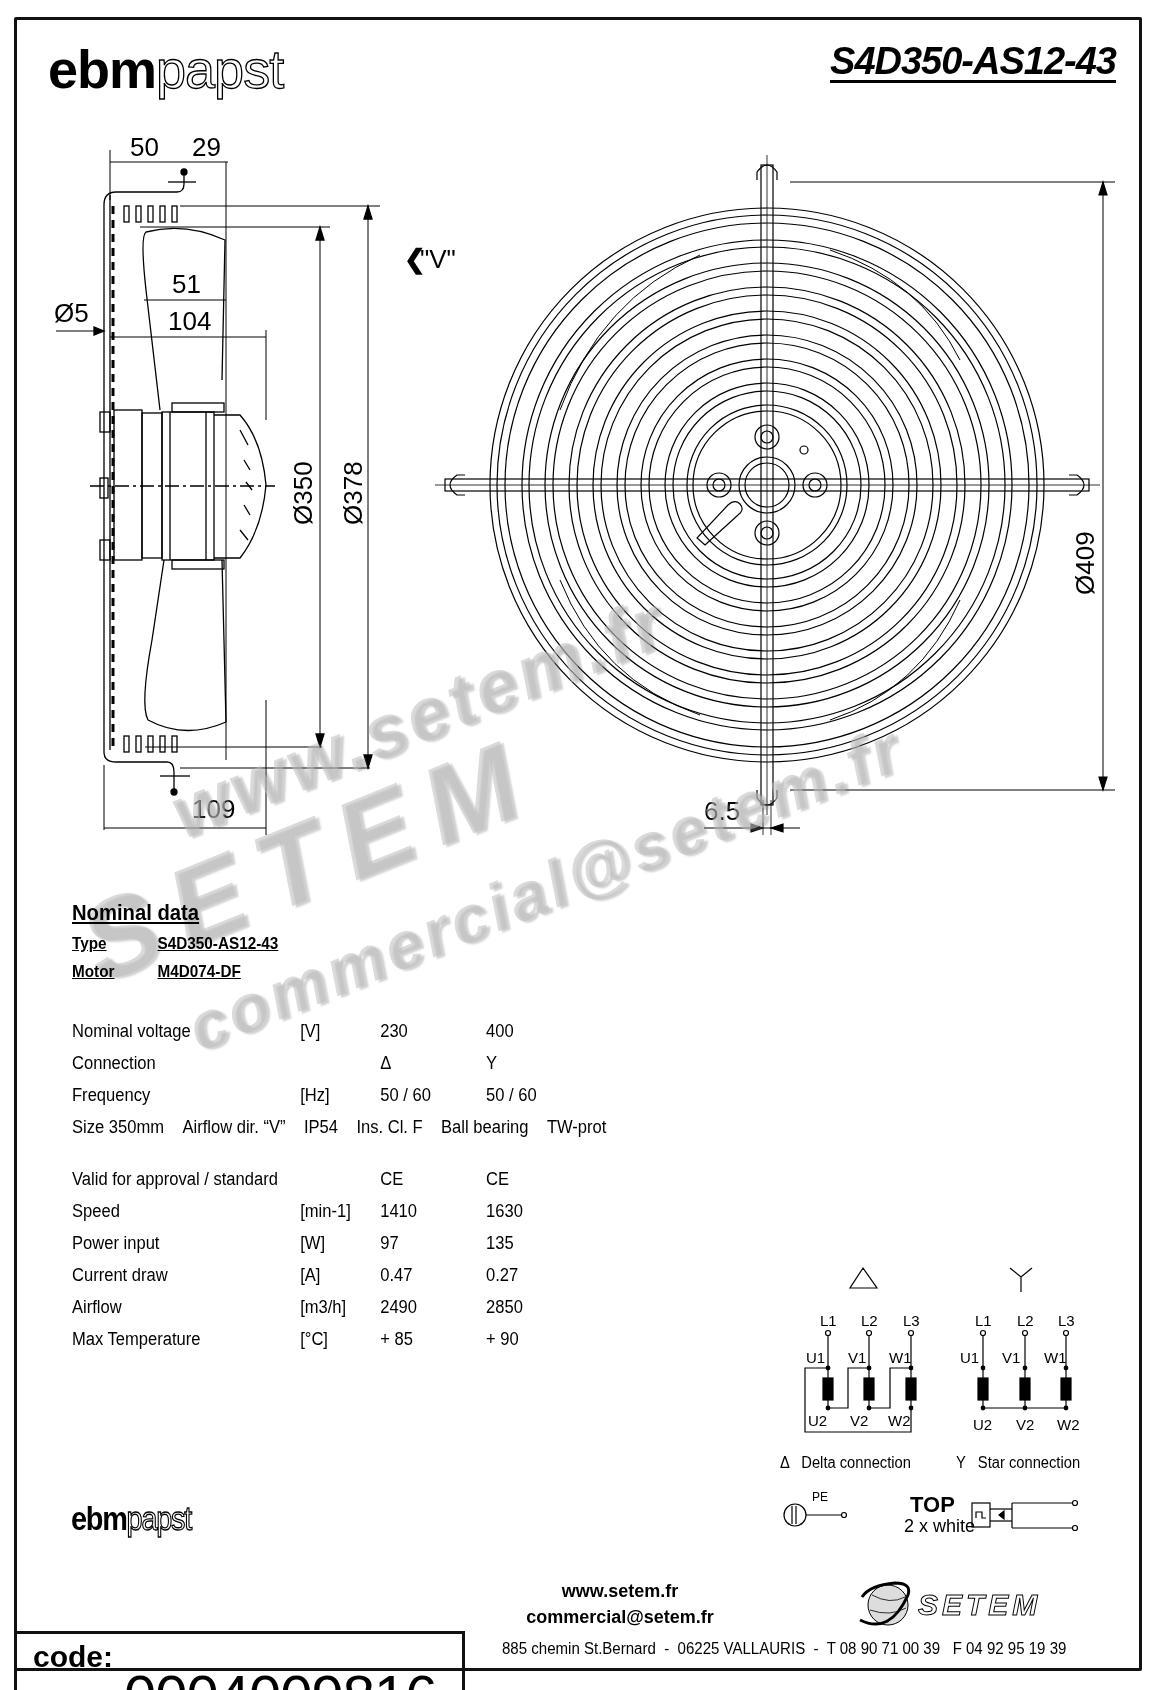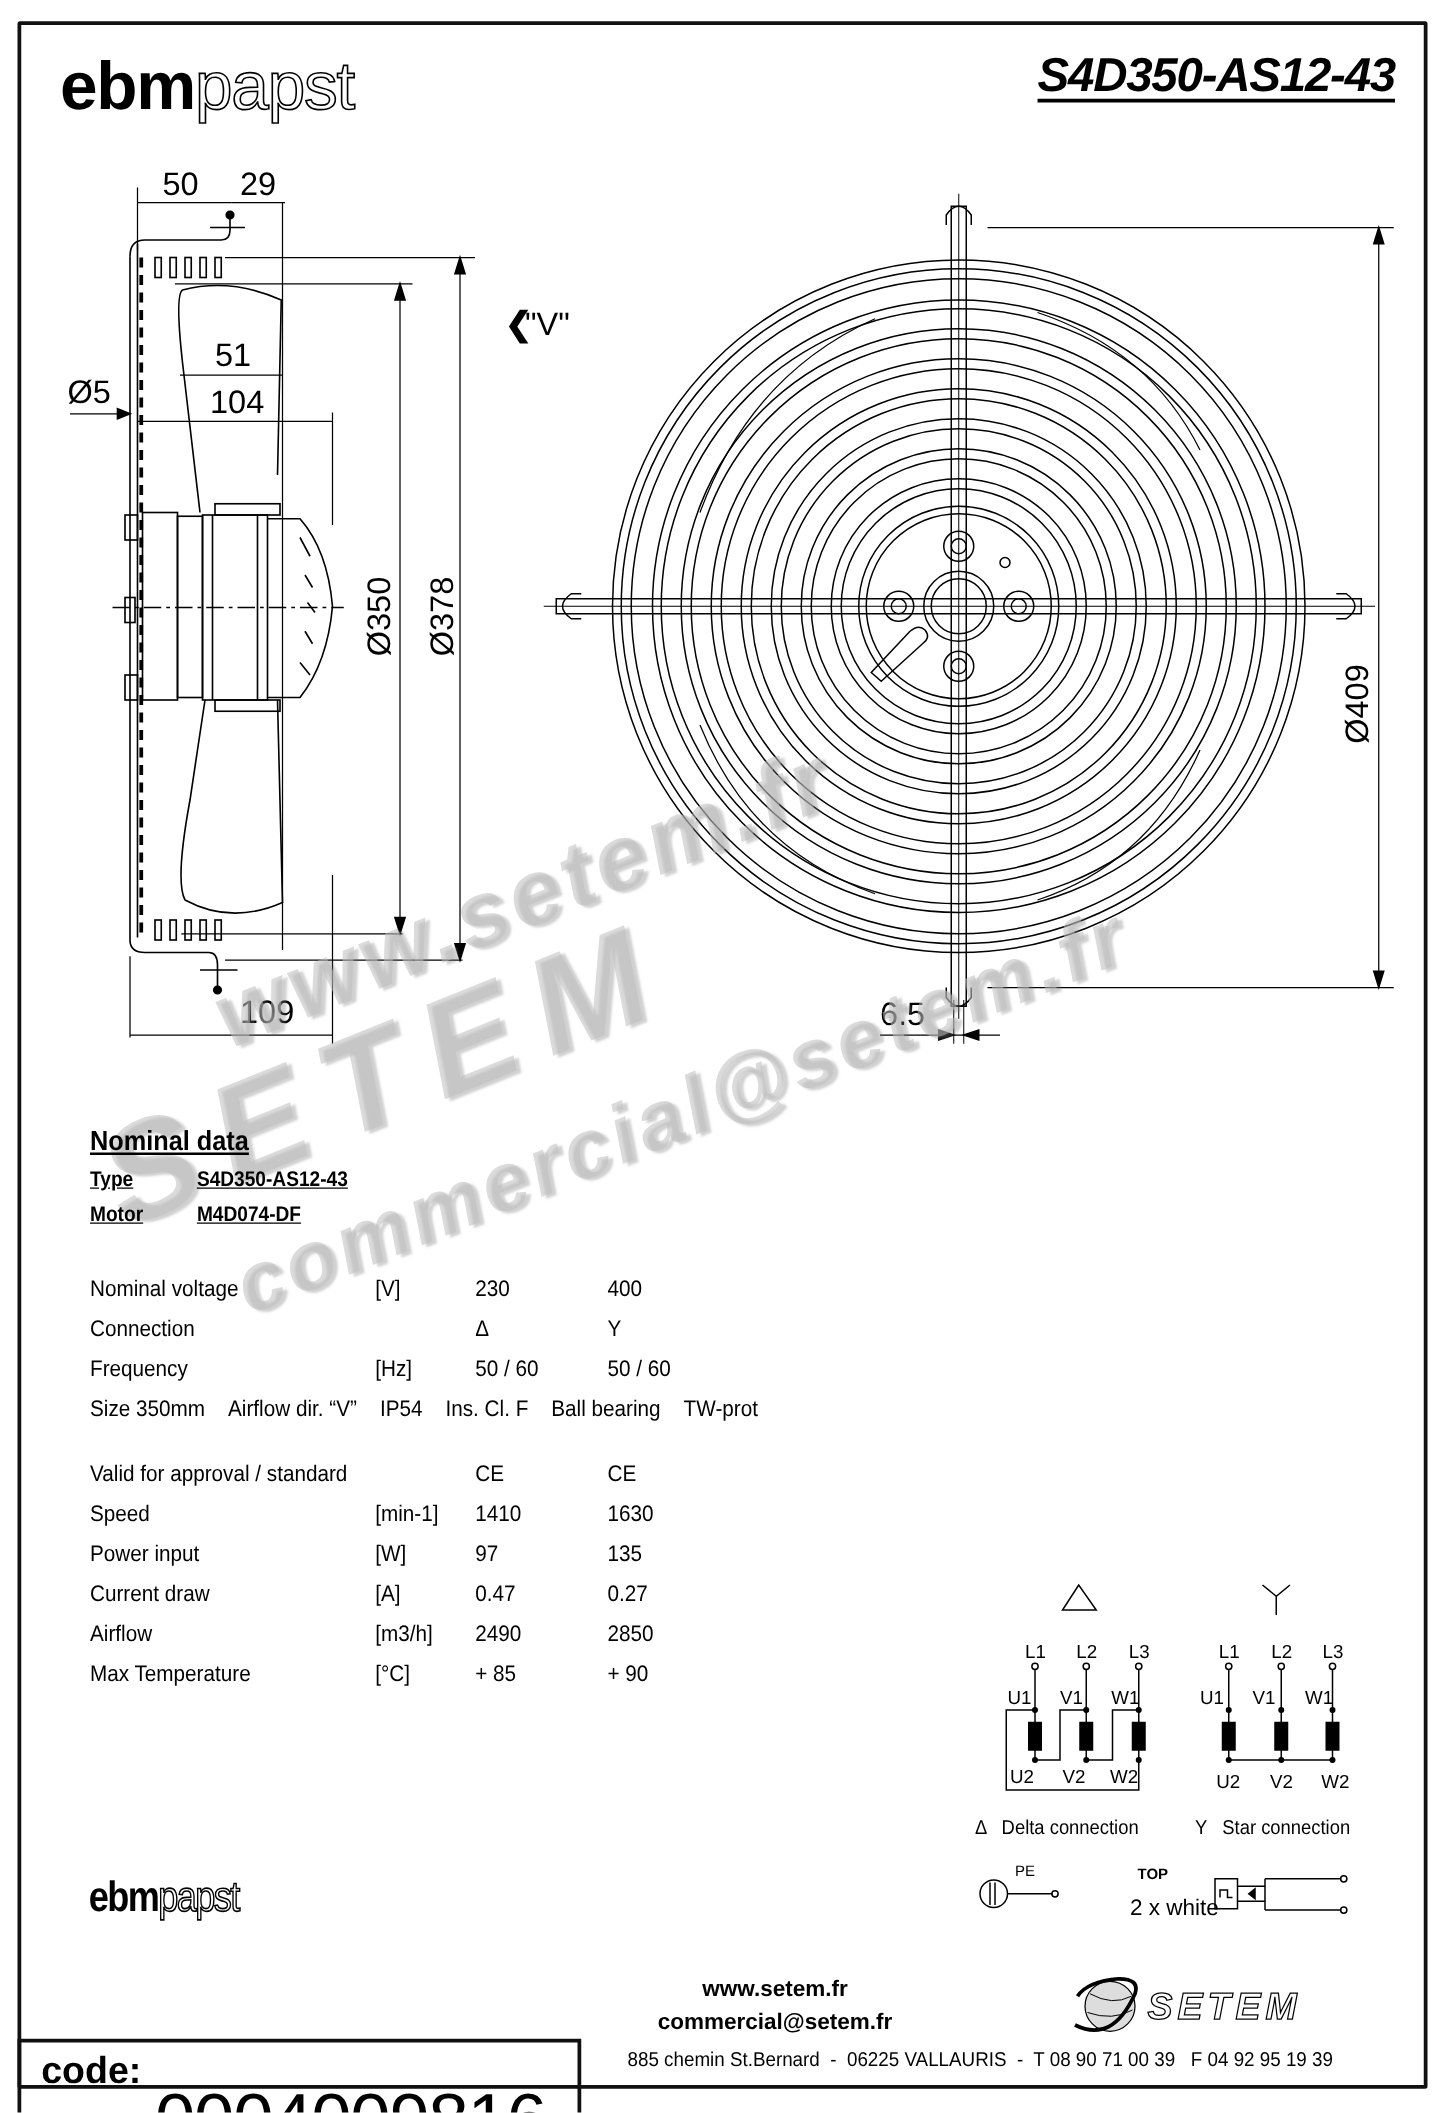--- a/index.html
+++ b/index.html
@@ -363,21 +363,21 @@
   <rect x="192" y="13" width="18" height="24"></rect>
   <path d="M196 28 L196 22 L202 22 L202 28 L206 28"></path>
   <line x1="210" y1="19" x2="232" y2="19"></line>
     <line x1="210" y1="31" x2="232" y2="31"></line>
   <path d="M219 25 L224 21 L224 29 Z" fill="#000"></path>
   <path d="M232 13 L232 38 M232 13 L293 13 M232 38 L293 38"></path>
   <circle cx="295" cy="13" r="2.5"></circle>
     <circle cx="295" cy="38" r="2.5"></circle>
 </svg>
 <div style="position:absolute; left:812px; top:1490px; font-size:12px;">PE</div>
-<div style="position:absolute; left:910px; top:1492px; font-size:12px; font-weight:bold;">TOP</div>
+<div style="position:absolute; left:910px; top:1492px; font-size:22px; font-weight:bold;">TOP</div>
 <div style="position:absolute; left:904px; top:1516px; font-size:18px;">2 x white</div>
 
 <div class="logo logo-bottom">
   <span class="ebm">ebm</span><span class="papst">papst</span>
 </div>
 
 <div class="code-box">
   <div class="code-label">code:</div>
   <div class="code-value">0004009816</div>
 </div>

